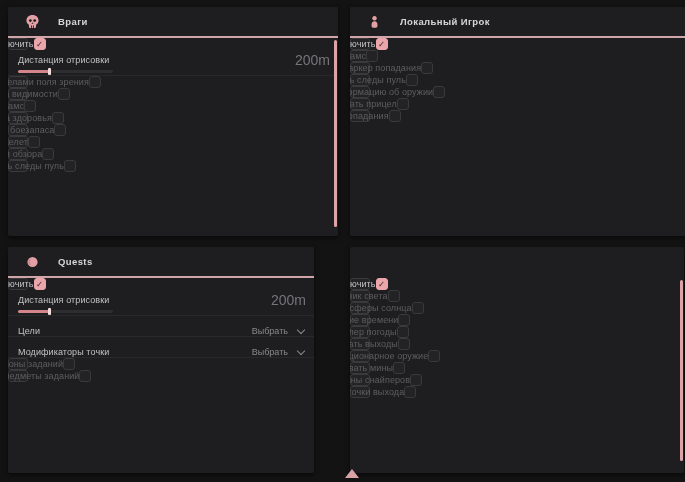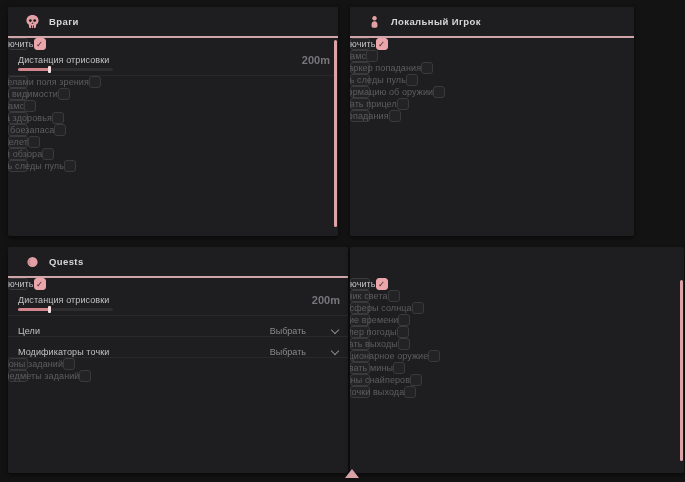--- a/index.html
+++ b/index.html
@@ -7,26 +7,26 @@
     width:685px;height:482px;overflow:hidden;position:relative;
     background:#131314;
     font-family:"Liberation Sans","DejaVu Sans",sans-serif;
   }
   .page{position:absolute;inset:0;}
   .panel{
     position:absolute;background:#1e1e20;border-radius:2px;overflow:hidden;
     box-shadow:0 2px 5px rgba(0,0,0,.55);
   }
   #panel-0{left:8px;top:7px;width:330px;height:229px;}
-  #panel-1{left:350px;top:7px;width:284px;height:229px;}
-  #panel-2{left:8px;top:247px;width:340px;height:226px;}
+  #panel-1{left:350px;top:7px;width:336px;height:229px;}
+  #panel-2{left:8px;top:247px;width:306px;height:226px;}
   #panel-3{left:350px;top:247px;width:334px;height:226px;}
 
   .panel header{
-    height:29px;display:flex;align-items:center;gap:9px;
+    height:29px;display:flex;align-items:center;gap:18px;
     padding:0 10px 0 17px;
     border-bottom:2px solid #cfa5a9;
     background:#1e1e20;
   }
   .panel header .icon{display:flex;align-items:center;justify-content:center;width:15px;height:15px;flex:none;}
   .panel header .title{
     margin:0;font-size:9.5px;font-weight:bold;color:#d6d6d8;letter-spacing:.4px;
   }
   .content{position:absolute;left:0;right:0;top:31px;bottom:0;overflow:hidden;}
 
@@ -42,27 +42,27 @@
   .checkbox{
     width:12px;height:12px;box-sizing:border-box;flex:none;
     border-radius:3px;background:#232325;border:1px solid #3a3a3d;
     display:flex;align-items:center;justify-content:center;
     font-size:8.5px;line-height:1;color:transparent;
   }
   .checkbox.checked{background:#eaa6ab;border-color:#eaa6ab;color:#40282b;font-weight:bold;}
 
   .row.slider{height:26px;flex-direction:column;align-items:stretch;justify-content:center;gap:2px;}
   .row.slider .top{display:flex;align-items:center;justify-content:space-between;}
-  .value{font-size:11px;color:#76767a;font-weight:bold;}
+  .value{font-size:14px;color:#76767a;}
   .slider-track{width:95px;height:3px;border-radius:2px;background:rgba(255,255,255,.07);position:relative;}
   .slider-fill{position:absolute;left:0;top:0;bottom:0;border-radius:2px;background:#d2858b;}
   .slider-handle{position:absolute;right:-1px;top:-2px;width:3px;height:7px;border-radius:1px;background:#f2dcdd;display:block;}
 
   .row.select{height:21px;}
-  .select-box{display:flex;align-items:center;gap:26px;padding-right:2px;}
+  .select-box{display:flex;align-items:center;gap:10px;padding-right:2px;}
   .select-text{font-size:9px;color:#8a8a8d;}
   .chevron{
     width:5px;height:5px;flex:none;margin-bottom:2px;
     border-right:1.5px solid #8a8a8d;border-bottom:1.5px solid #8a8a8d;
     transform:rotate(45deg);
   }
 
   .scrollbar{position:absolute;right:1px;width:3px;border-radius:2px;background:#dca3a8;}
   #panel-0 .scrollbar{top:33px;height:187px;}
   #panel-3 .scrollbar{top:33px;height:181px;}

